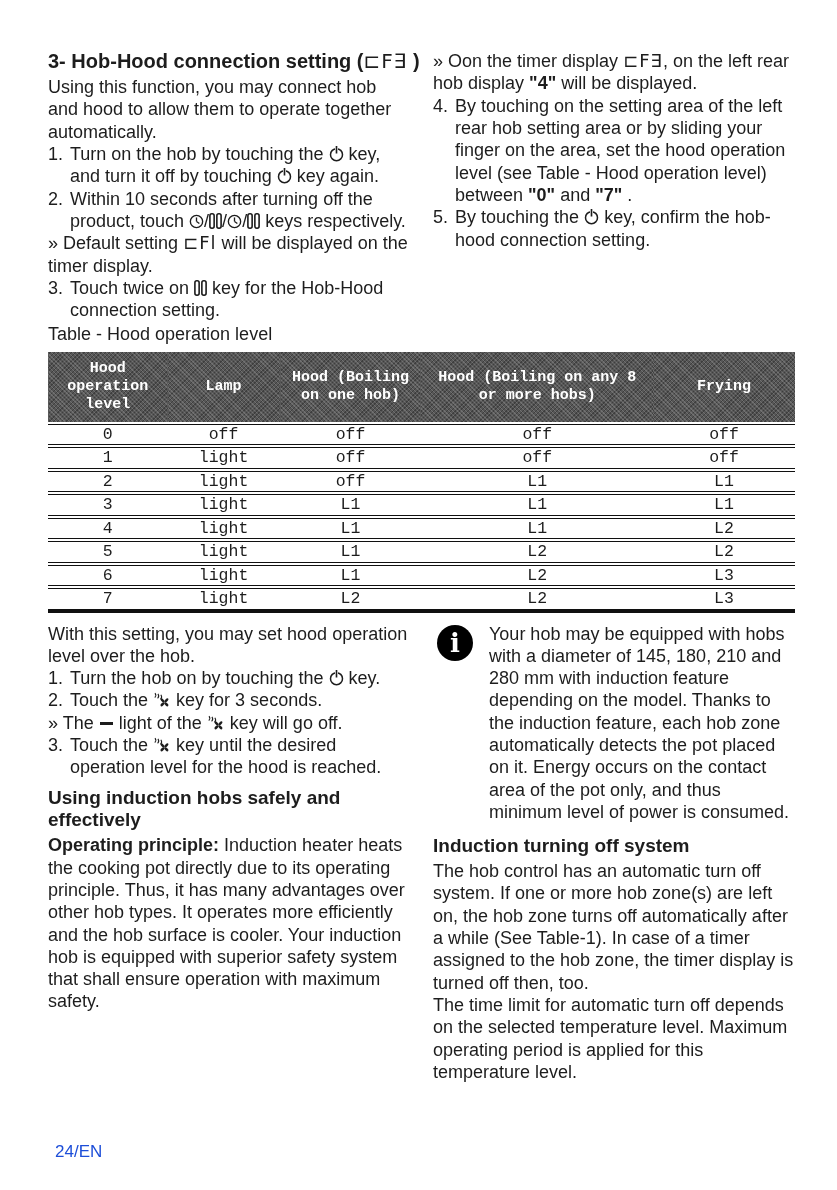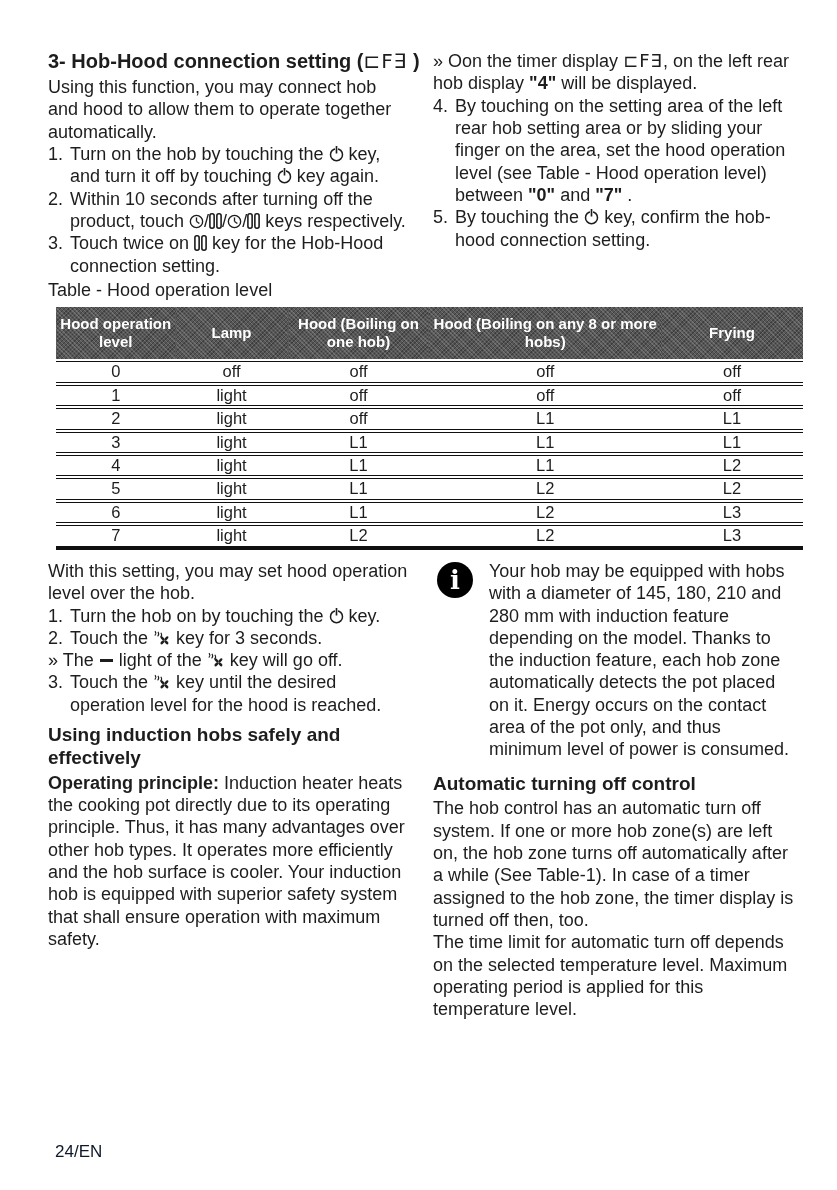--- a/index.html
+++ b/index.html
@@ -14,21 +14,21 @@
   h2{font-size:20px;font-weight:bold;margin:0 0 3px 0;line-height:1.15;white-space:nowrap;}
   h3{font-size:19px;font-weight:bold;margin:0 0 2px 0;line-height:1.2;}
   p{font-size:18px;line-height:1.24;margin:0;}
   .li{position:relative;padding-left:22px;font-size:18px;line-height:1.24;}
   .li .num{position:absolute;left:0;top:0;}
   .seg{font-family:"DejaVu Sans",sans-serif;letter-spacing:1px;font-weight:normal;}
   .caption{margin-top:2px;}
   .icon{display:inline-block;vertical-align:-2px;line-height:0;}
   .dash{display:inline-block;width:13px;height:3px;background:#1d1d1d;vertical-align:4px;margin:0 1px;}
   
-  table{width:100%;border-collapse:separate;border-spacing:0 2px;margin:4px 0 8px 8px;}
+  table{width:100%;border-collapse:separate;border-spacing:0 2px;margin:4px 0 8px 0;font-family:Liberation Mono, monospace;}
   thead th{
     background-color:#565656;
     background-image:
       repeating-linear-gradient(45deg, rgba(255,255,255,.16) 0 1px, transparent 1px 3px),
       repeating-linear-gradient(-45deg, rgba(0,0,0,.28) 0 1px, transparent 1px 3px);
     color:#ffffff;font-size:15px;font-weight:bold;line-height:1.2;
     padding:8px 4px;text-align:center;
   }
   tbody td{
     font-size:16.5px;text-align:center;padding:0 4px;line-height:1.18;
@@ -38,21 +38,21 @@
   .c0{width:16%;}.c1{width:15%;}.c2{width:19%;}.c3{width:31%;}.c4{width:19%;}
   
   .bottom{margin-top:6px;}
   .info{position:relative;padding-left:56px;min-height:44px;}
   .info-badge{
     position:absolute;left:4px;top:2px;width:36px;height:36px;border-radius:50%;
     background:#000;color:#fff;display:flex;align-items:center;justify-content:center;
     font-family:"DejaVu Serif",serif;font-size:26px;font-weight:bold;
   }
   .mt8{margin-top:8px;}.mt12{margin-top:12px;}
-  .footer{position:absolute;left:55px;bottom:28px;font-size:17px;color:#0f172a;}
+  .footer{position:absolute;left:55px;bottom:28px;font-size:17px;color:#1d4ed8;}
 </style>
 </head>
 <body>
 
 <div class="page">
 
   <section class="two-col">
     <div class="col">
       <h2><span>3- Hob-Hood connection setting (</span><span class="seg">⊏F∃</span><span> )</span></h2>
       <p>Using this function, you may connect hob and hood to allow them to operate together automatically.</p>
@@ -88,20 +88,21 @@
               <circle cx="10" cy="10" r="8.2" fill="none" stroke="#1d1d1d" stroke-width="1.8"></circle>
               <line x1="10" y1="10" x2="10" y2="4.6" stroke="#1d1d1d" stroke-width="1.8"></line>
               <line x1="10" y1="10" x2="13.8" y2="12.6" stroke="#1d1d1d" stroke-width="1.8"></line>
             </svg></span><span>/</span><span class="icon"><svg width="13" height="16" viewBox="0 0 16 20">
               <rect x="1" y="1" width="5.3" height="18" rx="2.4" fill="none" stroke="#1d1d1d" stroke-width="2"></rect>
               <rect x="9.7" y="1" width="5.3" height="18" rx="2.4" fill="none" stroke="#1d1d1d" stroke-width="2"></rect>
             </svg></span>
         <span>keys respectively.</span>
       </div>
 
+      <p><span>»</span> <span>Default setting</span> <span class="seg">⊏Fl</span> <span>will be displayed on the timer display.</span></p>
 
       <div class="li">
         <span class="num">3.</span>
         <span>Touch twice on</span>
         <span class="icon"><svg width="13" height="16" viewBox="0 0 16 20">
               <rect x="1" y="1" width="5.3" height="18" rx="2.4" fill="none" stroke="#1d1d1d" stroke-width="2"></rect>
               <rect x="9.7" y="1" width="5.3" height="18" rx="2.4" fill="none" stroke="#1d1d1d" stroke-width="2"></rect>
             </svg></span>
         <span>key for the Hob-Hood connection setting.</span>
       </div>
@@ -268,20 +269,20 @@
 
       <h3 class="mt8">Using induction hobs safely and effectively</h3>
       <p><b>Operating principle:</b> <span>Induction heater heats the cooking pot directly due to its operating principle. Thus, it has many advantages over other hob types. It operates more efficiently and the hob surface is cooler. Your induction hob is equipped with superior safety system that shall ensure operation with maximum safety.</span></p>
     </div>
 
     <div class="col">
       <div class="info">
         <span class="info-badge">i</span>
         <p>Your hob may be equipped with hobs with a diameter of 145, 180, 210 and 280 mm with induction feature depending on the model. Thanks to the induction feature, each hob zone automatically detects the pot placed on it. Energy occurs on the contact area of the pot only, and thus minimum level of power is consumed.</p>
       </div>
-      <h3 class="mt12">Automatic turning off control</h3>
+      <h3 class="mt12">Induction turning off system</h3>
       <p>The hob control has an automatic turn off system. If one or more hob zone(s) are left on, the hob zone turns off automatically after a while (See Table-1). In case of a timer assigned to the hob zone, the timer display is turned off then, too.</p>
       <p>The time limit for automatic turn off depends on the selected temperature level. Maximum operating period is applied for this temperature level.</p>
     </div>
   </section>
 
   <div class="footer">24/EN</div>
 </div>
 
 </body></html>

